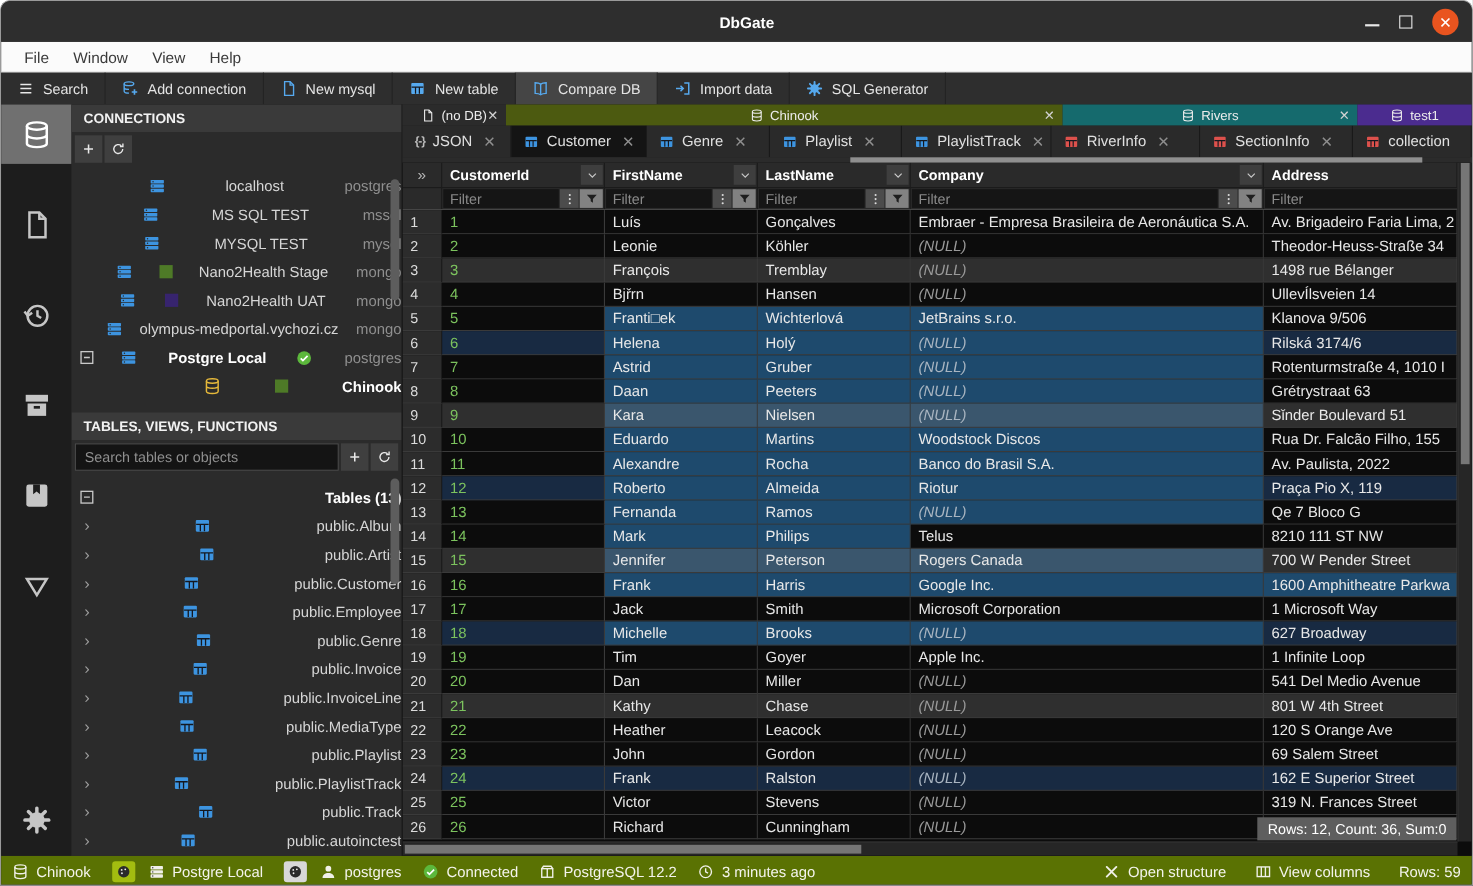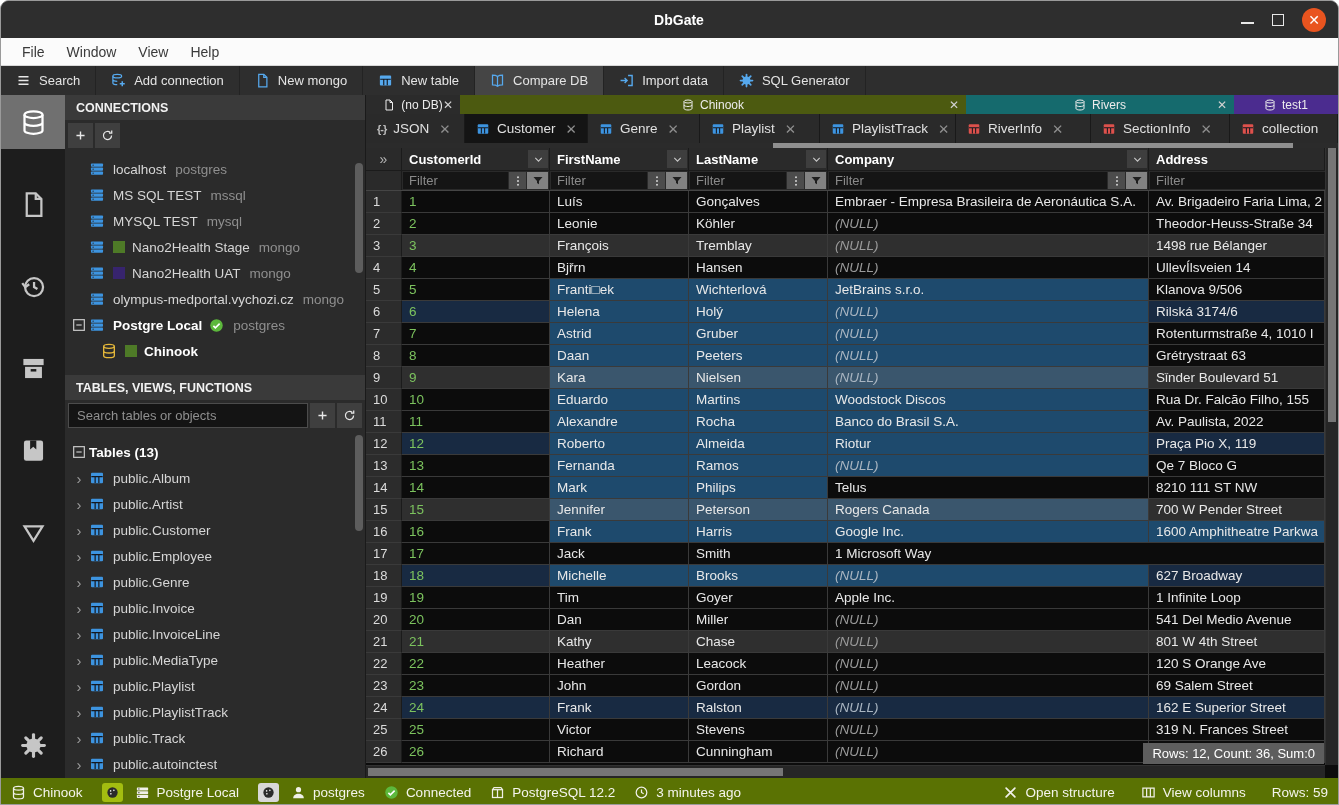--- a/index.html
+++ b/index.html
@@ -42,21 +42,21 @@
   
   .sidepanel{ width:301px; background:#2b2b2b; border-right:1px solid #1a1a1a; display:flex; flex-direction:column; flex:none; overflow:hidden;}
   .panel-header{ height:25px; background:#3a3a3a; color:#f2f2f2; font-weight:bold; font-size:12.5px;
     display:flex; align-items:center; padding:0 11px; flex:none; margin-bottom:3px;}
   .searchrow{ display:flex; height:25px; margin:0 3px 3px 3px; gap:2px; flex:none;}
   .searchrow input{ flex:1; min-width:0; background:#141414; border:1px solid #4c4c4c; color:#cfcfcf; font-size:13px; padding:0 8px; font-family:inherit;}
   .searchrow input::placeholder{ color:#8f8f8f; }
   .sq-btn{ width:25px; background:#3f3f3f; color:#e8e8e8; display:flex; align-items:center; justify-content:center;}
   .sq-btn .ic{ width:13px; height:13px;}
   .conn-list{ height:224px; overflow:hidden; position:relative; padding:5px 0 0 6px; flex:none;}
-  .side-row{ height:26px; display:flex; align-items:center; font-size:13.5px; color:#d6d6d6; white-space:nowrap; overflow:hidden;}
+  .side-row{ height:26px; display:flex; align-items:center; font-size:13.5px; color:#d6d6d6; white-space:nowrap; overflow:hidden;justify-content:space-between;}
   .side-row .sp18{ width:18px; flex:none;} .side-row .sp12{ width:12px; flex:none;}
   .side-row .ic{ width:16px; height:16px; margin-right:8px;}
   .side-row .colic{ width:18px; height:16px; margin-right:0; color:#c9c9c9;}
   .side-row .chip{ width:12px; height:12px; margin-right:7px; flex:none;}
   .side-row .nm{ overflow:hidden; text-overflow:ellipsis;}
   .side-row .nm.bold{ font-weight:bold; color:#fff;}
   .side-row .eng{ color:#8f8f8f; margin-left:9px;}
   .side-row .chk{ width:15px; height:15px; margin:0 0 0 7px;}
   .side-row .chev{ width:16px; color:#9d9d9d; font-size:15px; flex:none; text-align:center; margin-right:2px;}
   .vsb{ position:absolute; right:2px; width:8px; background:#5d5d5d; border-radius:4px;}
@@ -155,21 +155,21 @@
             <path d="M3 5v11c0 1.5 3.1 2.7 7 2.7M3 10.5c0 1.5 3.1 2.7 7 2.7" fill="none" stroke="currentColor" stroke-width="2"></path>
             <path d="M18 13v8M14 17h8" stroke="currentColor" stroke-width="2.4" fill="none"></path>
           </svg>
           <span>Add connection</span>
         </div>
         <div class="tb-btn">
           <svg viewBox="0 0 24 24" class="ic blue">
             <path d="M6 2h8l5 5v15H6z" fill="none" stroke="currentColor" stroke-width="2"></path>
             <path d="M14 2v5h5" fill="none" stroke="currentColor" stroke-width="2"></path>
           </svg>
-          <span>New mongo</span>
+          <span>New mysql</span>
         </div>
         <div class="tb-btn">
           <svg viewBox="0 0 24 24" class="ic blue">
             <rect x="3" y="4" width="18" height="16" rx="1.5" fill="currentColor"></rect>
             <path d="M3.5 10h17M9.2 10v9.5M14.8 10v9.5" stroke="#15181f" stroke-width="1.8" fill="none"></path>
           </svg>
           <span>New table</span>
         </div>
         <div class="tb-btn active">
           <svg viewBox="0 0 24 24" class="ic blue">
@@ -1038,20 +1038,23 @@
             <div class="drow">
               <div class="rnum">17</div>
               <div class="dcell c-norm" style="width:148px">
                 <span class="num">17</span>
               </div>
               <div class="dcell c-norm" style="width:139px">
                 <span class="">Jack</span>
               </div>
               <div class="dcell c-norm" style="width:139px">
                 <span class="">Smith</span>
+              </div>
+              <div class="dcell c-norm" style="width:321px">
+                <span class="">Microsoft Corporation</span>
               </div>
               <div class="dcell c-norm" style="flex:1">
                 <span class="">1 Microsoft Way</span>
               </div>
             </div>
             <div class="drow">
               <div class="rnum">18</div>
               <div class="dcell c-seln" style="width:148px">
                 <span class="num">18</span>
               </div>

